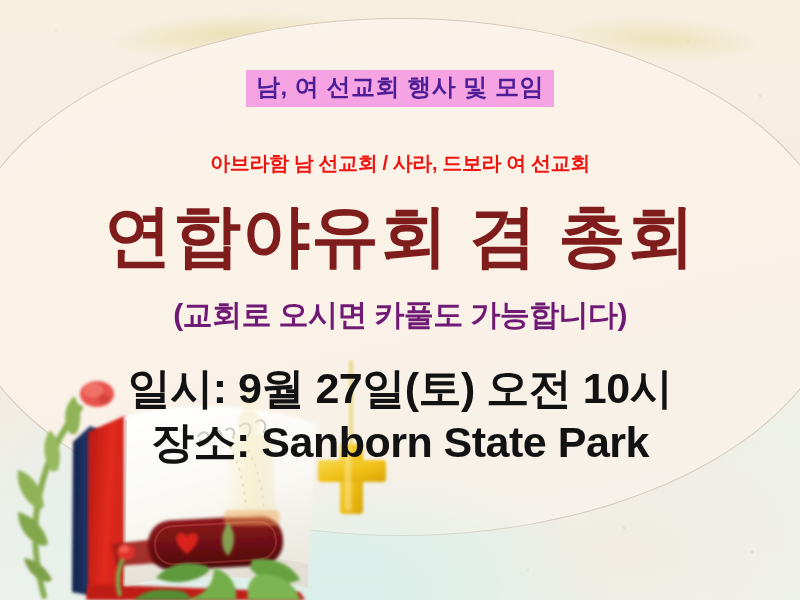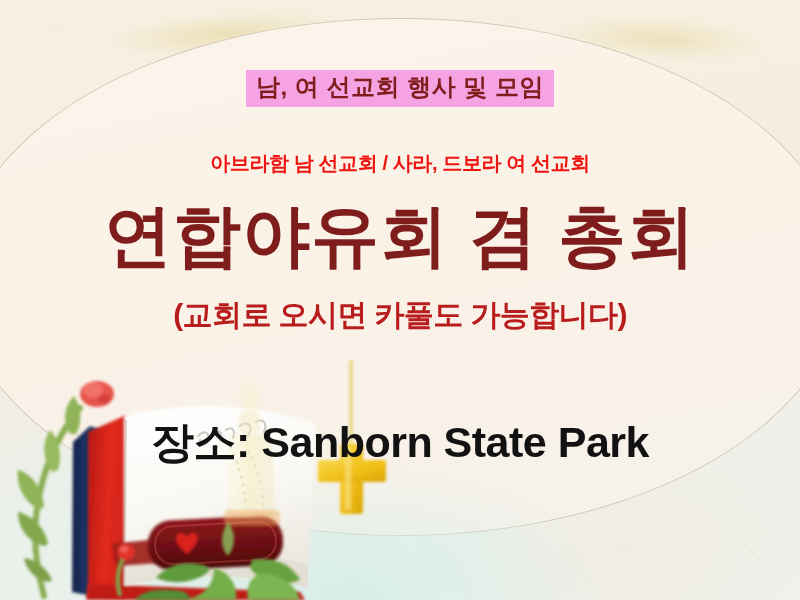--- a/index.html
+++ b/index.html
@@ -101,21 +101,21 @@
   .eyebrow-wrap {
     position: absolute;
     top: 70px;
     left: 0;
     right: 0;
     text-align: center;
   }
   .eyebrow {
     display: inline-block;
     background: #f5a3e3;
-    color: #7f1d1d;
+    color: #4c1d95;
     font-size: 24px;
     font-weight: 700;
     letter-spacing: 0.5px;
     padding: 4px 10px 6px 10px;
     line-height: 1.12;
   }
   .subtitle-red {
     position: absolute;
     top: 152px;
     left: 0; right: 0;
@@ -134,21 +134,21 @@
     font-size: 68px;
     font-weight: 700;
     letter-spacing: 1px;
     line-height: 1.15;
     white-space: nowrap;
   }
   .note {
     position: absolute;
     top: 298px;
     left: 0; right: 0;
-    color: #b91c1c;
+    color: #701a75;
     font-size: 30px;
     font-weight: 700;
     letter-spacing: -0.6px;
     line-height: 1.1;
     white-space: nowrap;
   }
   .info-line {
     position: absolute;
     left: 0; right: 0;
     color: #121212;
@@ -298,17 +298,18 @@
     <div class="eyebrow-wrap">
       <span class="eyebrow">남, 여 선교회 행사 및 모임</span>
     </div>
 
     <div class="subtitle-red">아브라함 남 선교회 / 사라, 드보라 여 선교회</div>
 
     <div class="headline">연합야유회 겸 총회</div>
 
     <div class="note">(교회로 오시면 카풀도 가능합니다)</div>
 
+    <div class="info-line info-date">일시: 9월 27일(토) 오전 10시</div>
 
     <div class="info-line info-place">장소: Sanborn State Park</div>
 
   </div>
 </div>
 
 </body></html>

